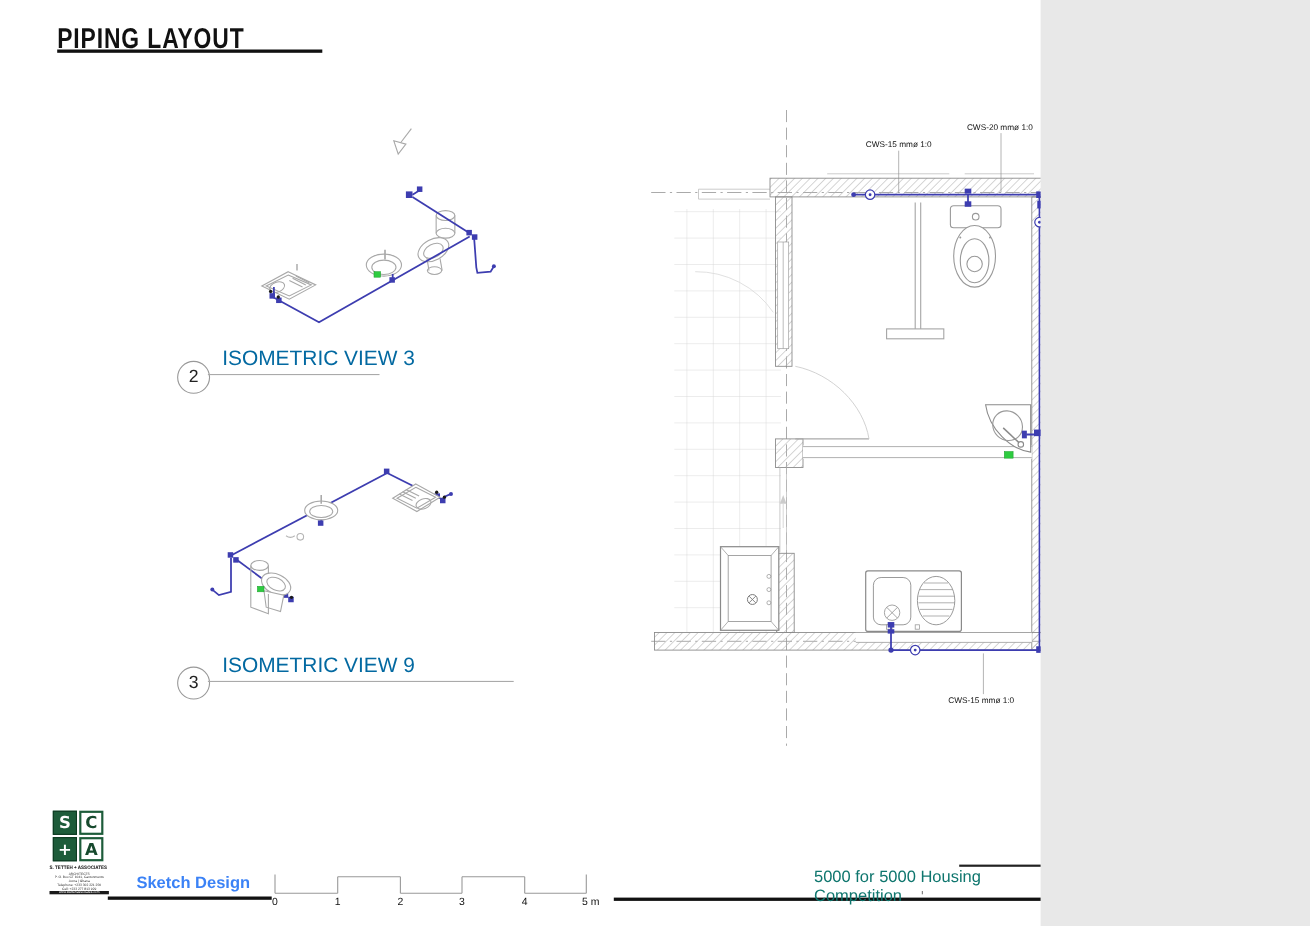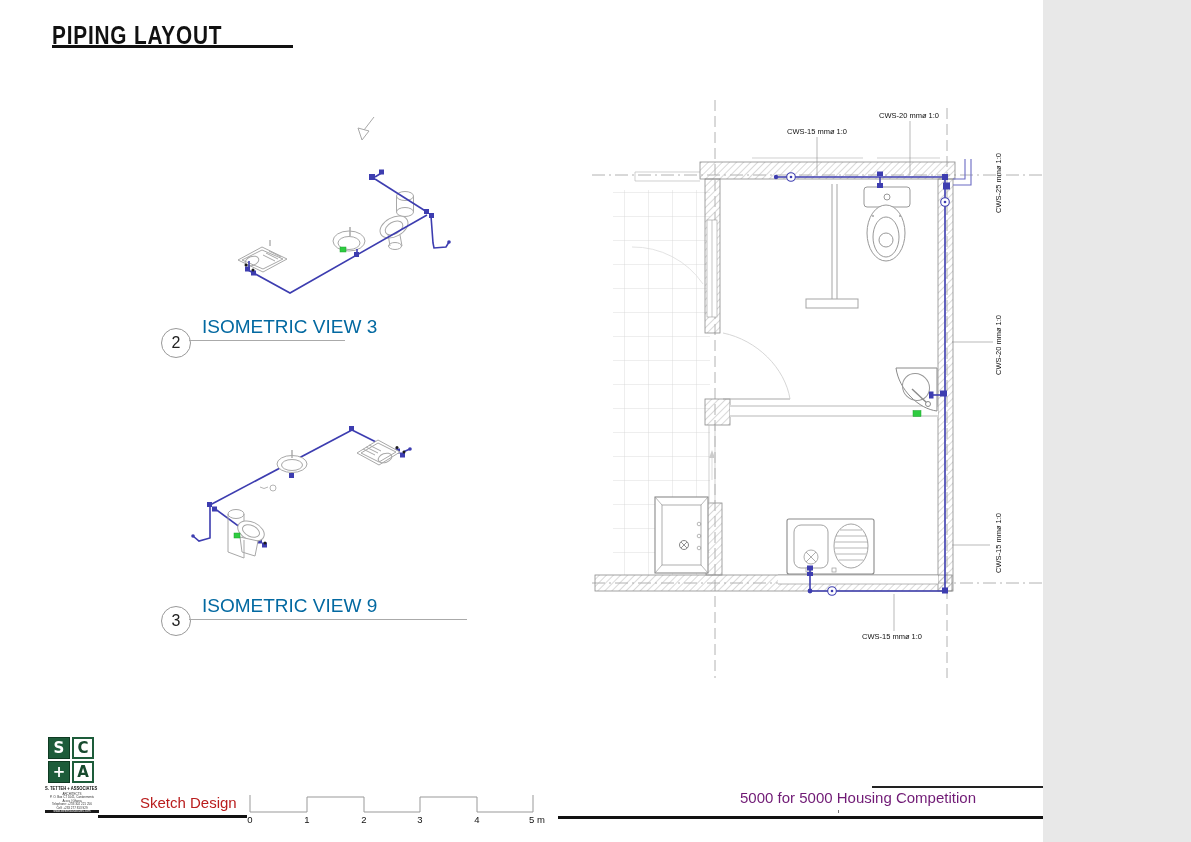--- a/index.html
+++ b/index.html
@@ -1,16 +1,16 @@
 <!DOCTYPE html>
 <html><head>
 <meta charset="utf-8">
 <style>
   html,body{margin:0;padding:0;background:#e8e8e8;}
-  .sheet{position:relative;width:1043px;height:842px;background:#ffffff;overflow:hidden;
+  .sheet{position:relative;width:946px;height:842px;background:#ffffff;overflow:hidden;
          font-family:"Liberation Sans",sans-serif;}
   .abs{position:absolute;}
   
   .main-title{left:52px;top:20px;font-size:26px;font-weight:bold;color:#111;
               transform:scaleX(.80);transform-origin:left top;letter-spacing:1px;white-space:nowrap;}
   .title-rule{left:52px;top:45px;width:241px;height:3px;background:#111;}
   
   .view-circle{width:28px;height:28px;border:1.2px solid #999;border-radius:50%;
                display:flex;align-items:center;justify-content:center;font-size:16px;color:#222;background:#fff;}
   .view-label{font-size:19px;color:#0369a1;white-space:nowrap;}
@@ -22,25 +22,25 @@
   .logo-grid{left:48px;top:737px;width:46px;height:46px;display:grid;
              grid-template-columns:22px 22px;grid-template-rows:22px 22px;gap:2px;}
   .tile{display:flex;align-items:center;justify-content:center;font-weight:900;font-size:15px;
         font-family:"DejaVu Sans",sans-serif;box-sizing:border-box;}
   .tile.green{background:#1d5c3a;color:#fff;border:1px solid #0e3a22;}
   .tile.white{background:#fff;color:#174a2e;border:2px solid #1d5c3a;}
   .firm-name{left:45px;top:786px;width:54px;font-size:4.5px;font-weight:bold;color:#111;
              text-align:center;white-space:nowrap;transform:scaleX(.92);transform-origin:left top;}
   .firm-lines{left:45px;top:793px;width:54px;font-size:3px;line-height:3.4px;color:#333;text-align:center;}
   .firm-lines .dark{background:#1a1a1a;color:#fff;}
-  .stage-text{left:140px;top:794px;font-size:15px;color:#b91c1c;}
+  .stage-text{left:124px;top:794px;font-size:15px;color:#3b82f6;font-weight:bold;}
   .stage-rule{left:98px;top:815px;width:149px;height:2.5px;background:#111;}
   .long-rule{left:558px;top:816px;width:607px;height:2.5px;background:#111;}
   .thin-rule{left:872px;top:786px;width:293px;height:1.5px;background:#222;}
-  .project-text{left:740px;top:789px;font-size:15px;color:#701a75;}
+  .project-text{left:740px;top:789px;font-size:15px;color:#0f766e;}
   .stamp-box{left:1120px;top:790px;width:44px;height:26px;border:2px solid #333;
              box-shadow:inset 0 0 0 1px #999;background:#fff;}
   .stamp-dot{left:1142px;top:804px;width:2px;height:2px;background:#555;}
   .date-text{left:1128px;top:819px;width:38px;font-size:4.5px;color:#333;text-align:center;}
   .tick-mark{left:838px;top:810px;width:1px;height:3px;background:#777;}
 </style>
 </head>
 <body>
 
 <div class="sheet">

